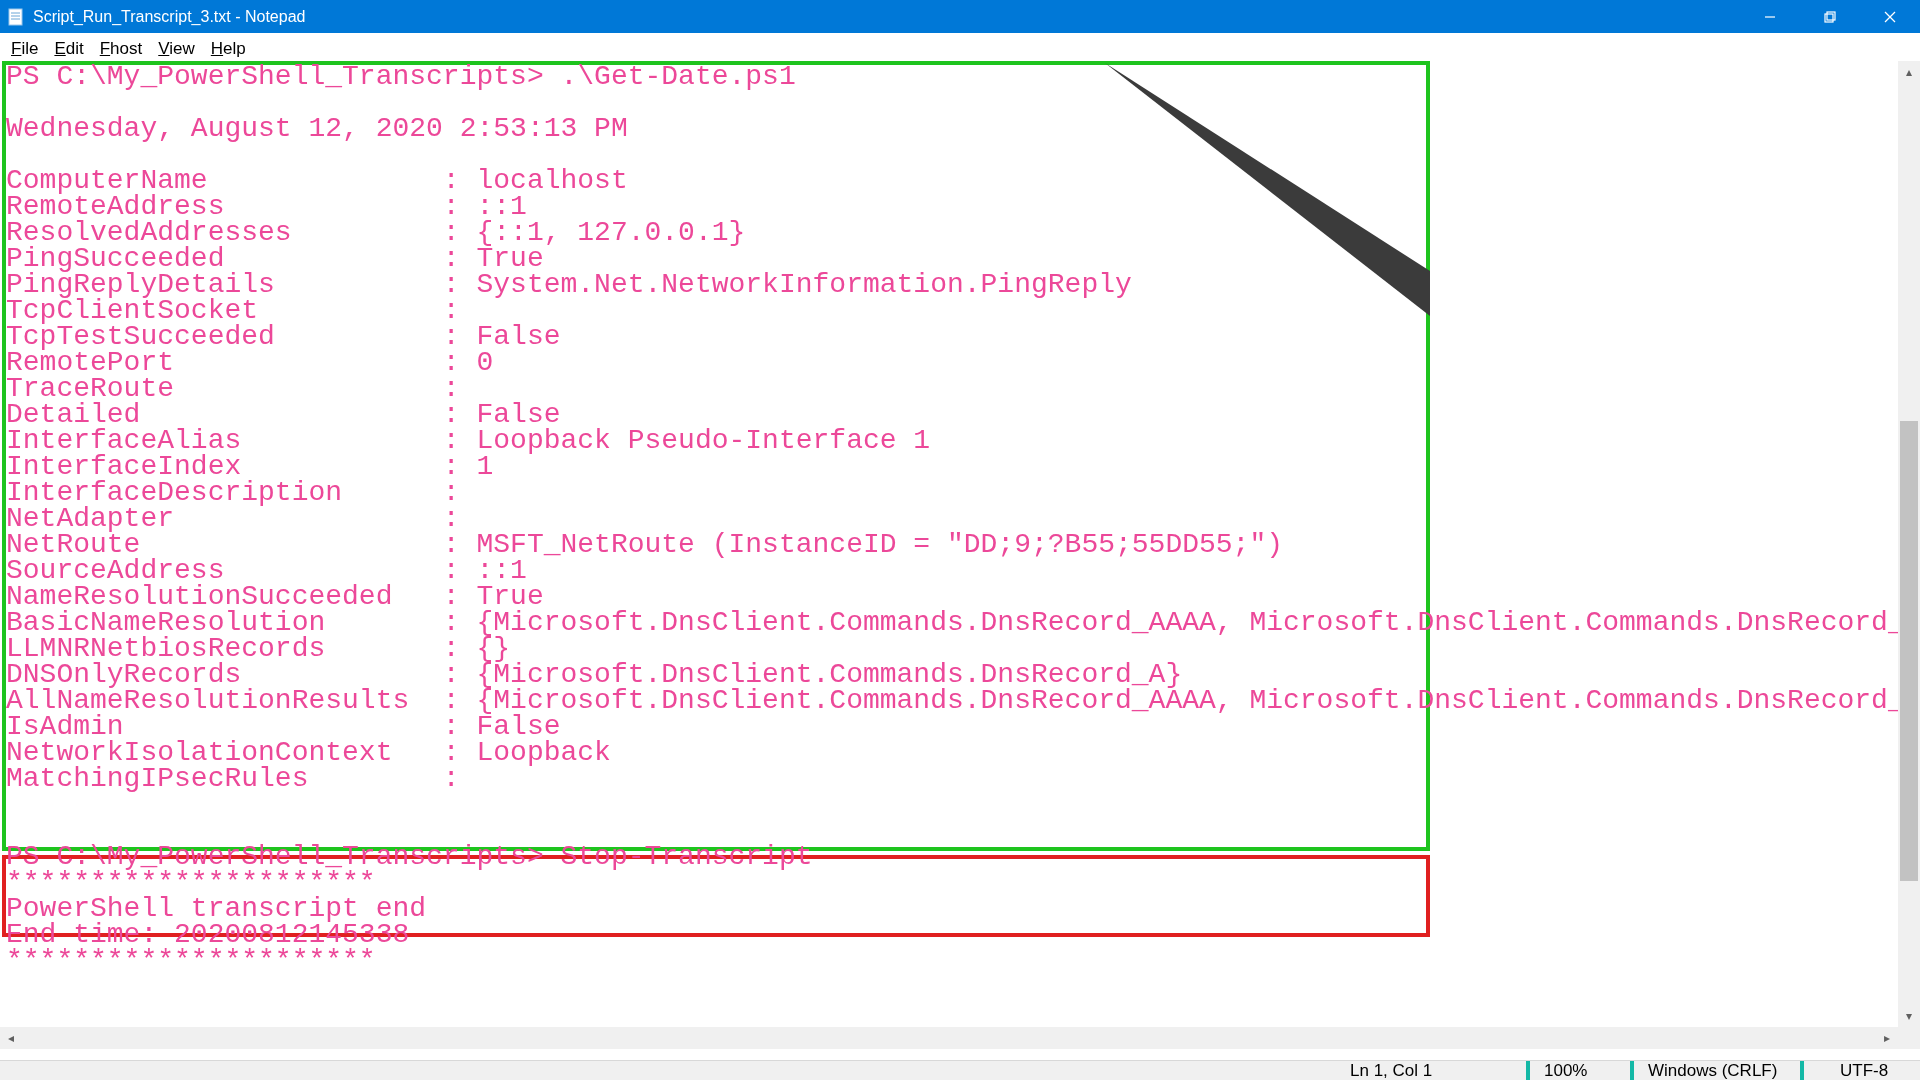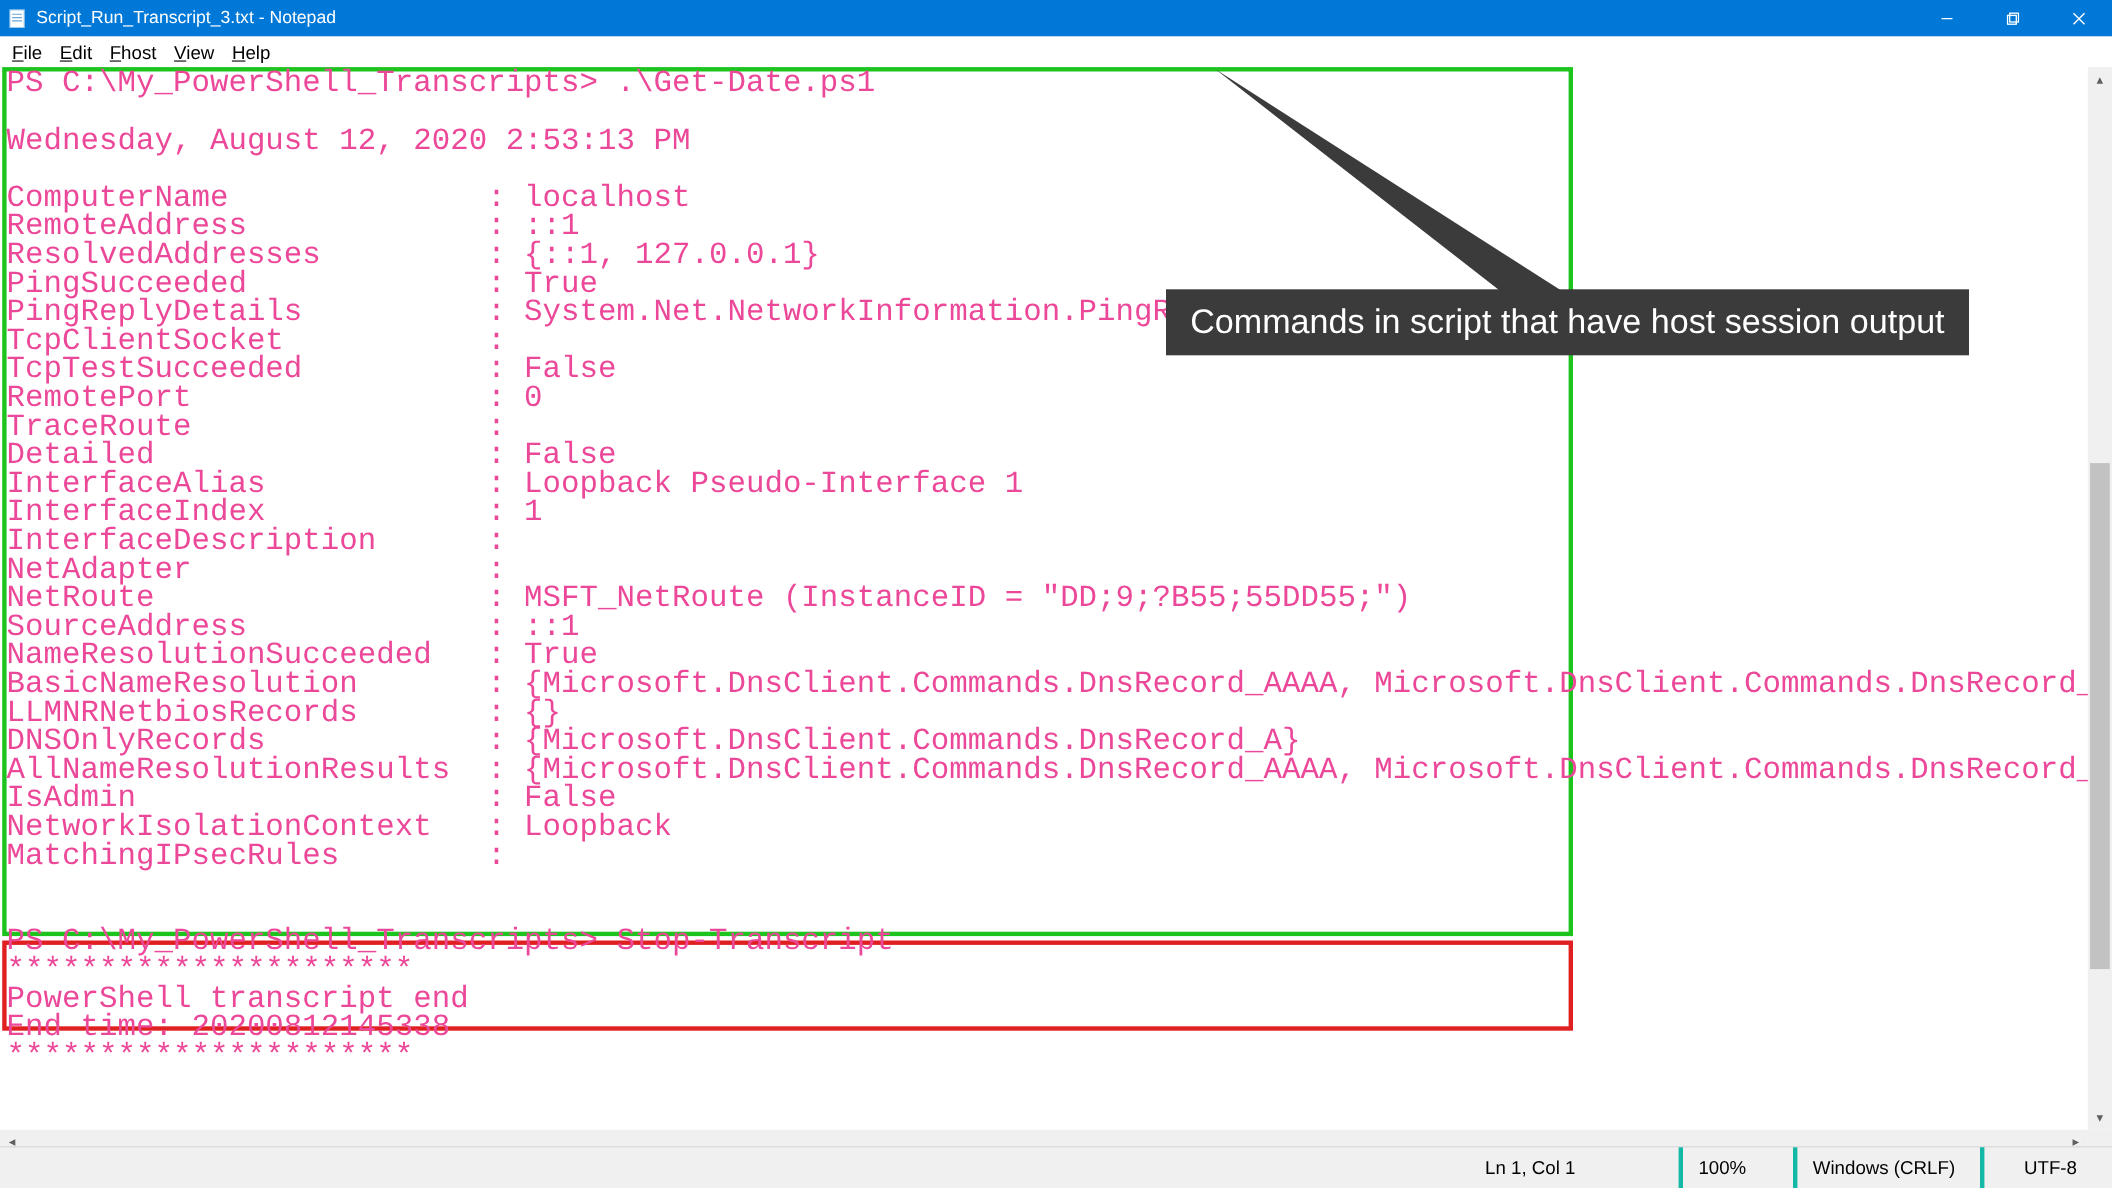--- a/index.html
+++ b/index.html
@@ -121,21 +121,21 @@
   }
   .hscroll .l, .hscroll .r { width:22px; text-align:center; }
   .corner {
     position:absolute; right:0; bottom:31px; width:22px; height:22px; background:#f0f0f0;
   }
 
   
   .statusbar {
     position: absolute;
     left:0; right:0; bottom:0;
-    height: 38px;
+    height: 20px;
     background: #f0f0f0;
     border-top: 1px solid #d8d8d8;
     display: flex;
     align-items: center;
     font-size: 17px;
     color: #000;
   }
   .statusbar .flex { flex:1; }
   .statusbar .cell {
     padding: 0 14px;
@@ -229,21 +229,20 @@
 PS C:\My_PowerShell_Transcripts&gt; Stop-Transcript
 **********************
 PowerShell transcript end
 End time: 20200812145338
 **********************</div>
 
   <div class="callout" style="left:1060px; top:0px; width:860px; height:300px;">
     <svg class="arrow" width="860" height="300" style="left:0;top:0;">
       <polygon points="45,2 370,255 370,210" fill="#3b3b3b"></polygon>
     </svg>
-    <div class="label" style="left:0px; top:202px;">Commands in script that have host session output</div>
   </div>
 
 </div>
 
 <div class="vscroll">
   <div class="up">▴</div>
   <div class="thumb"></div>
   <div class="down">▾</div>
 </div>
 <div class="hscroll">

